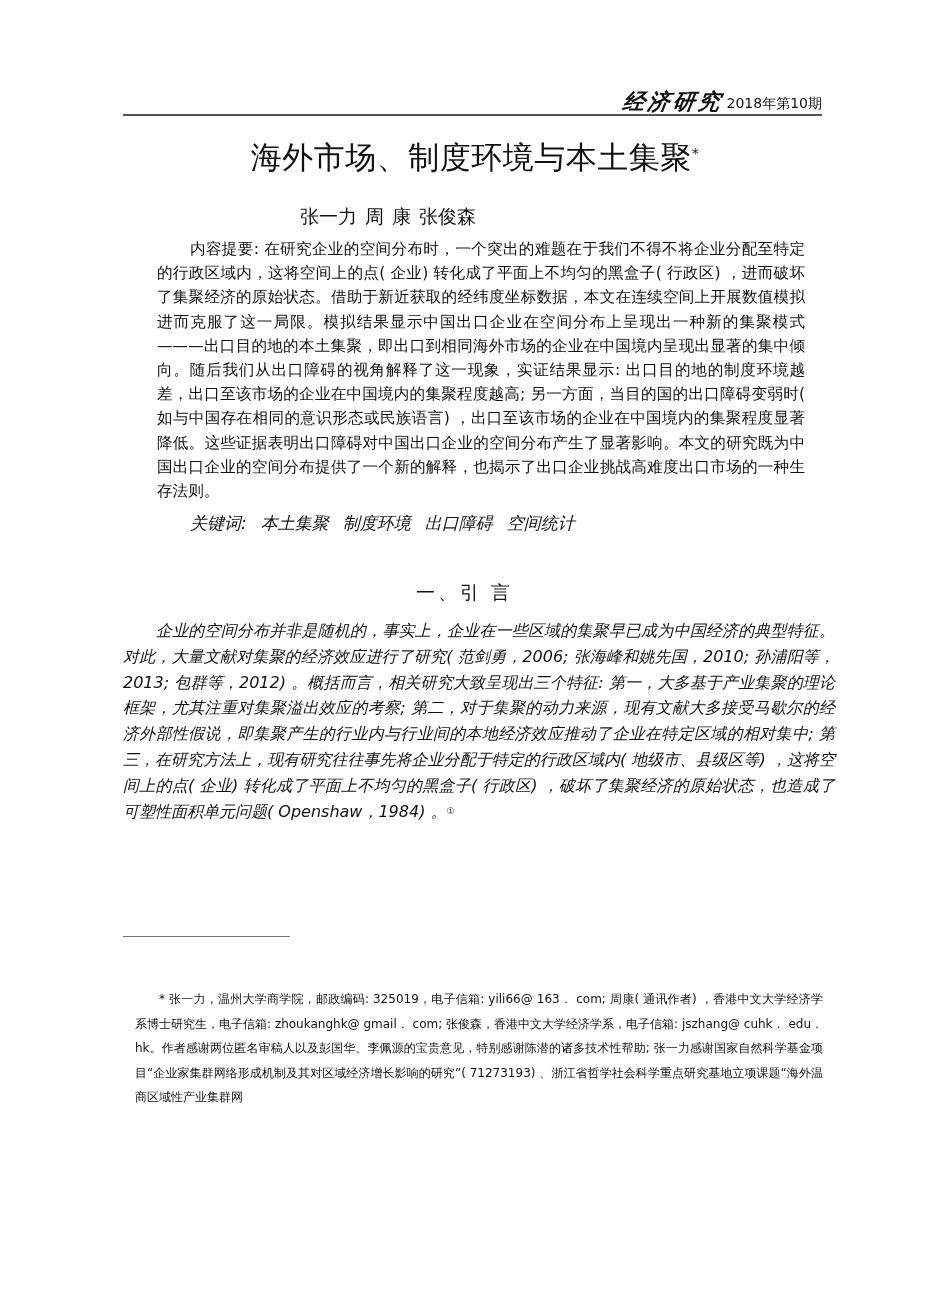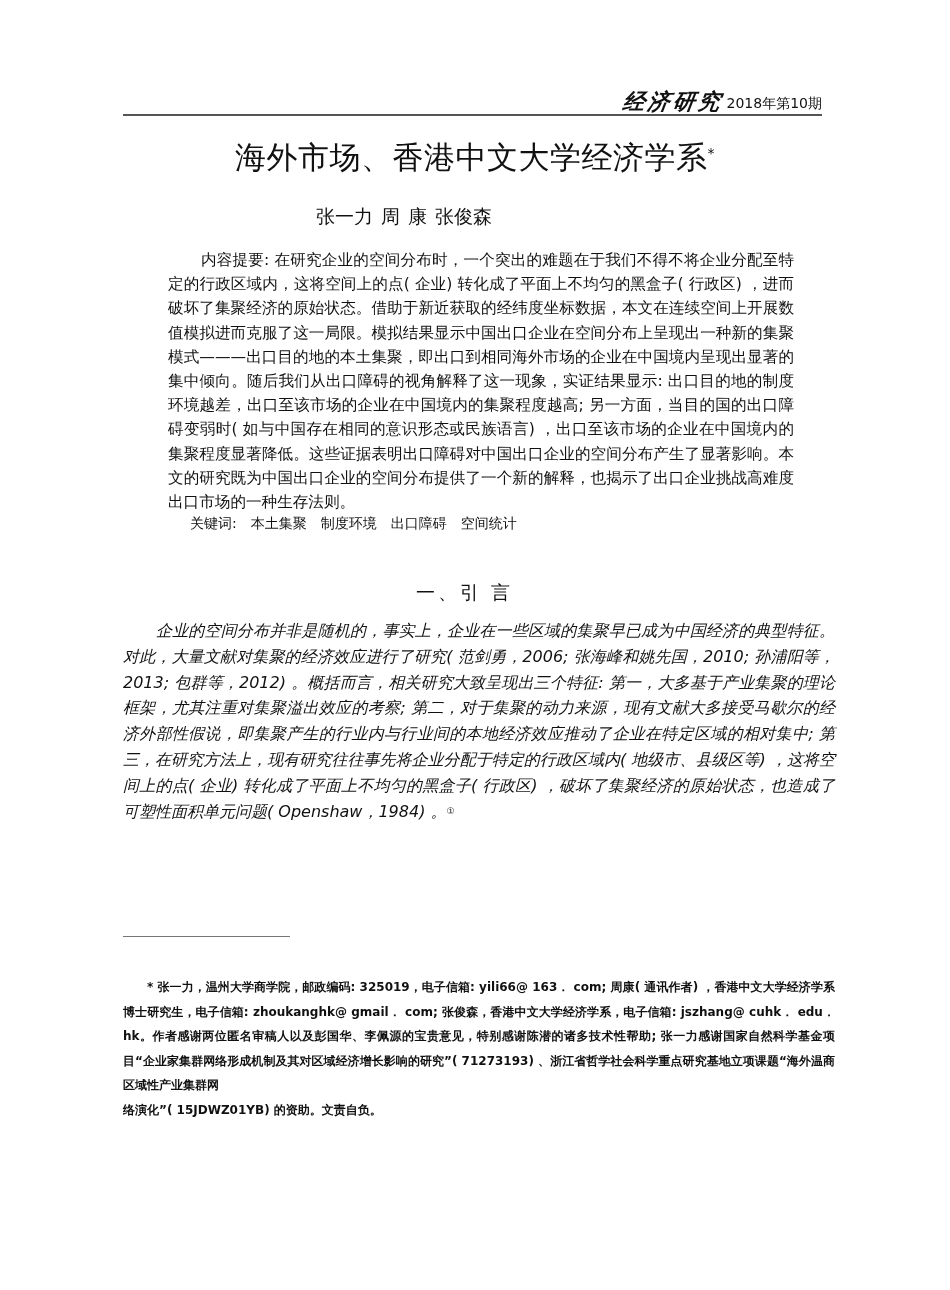--- a/index.html
+++ b/index.html
@@ -22,66 +22,66 @@
       transform: skewX(-8deg);
     }
     .journal-issue { font-size: 14px; line-height: 22px; text-align: right; }
     .title {
       position: absolute; left: 0; width: 950px; top: 135px; text-align: center;
       font-size: 31px; line-height: 44px; letter-spacing: 0.5px;
     }
     .title sup { font-size: 14px; vertical-align: top; position: relative; top: -4px; }
     .authors {
       position: absolute; left: 0; width: 776px; top: 202px; text-align: center;
-      font-size: 19px; line-height: 28px; word-spacing: 2px; margin-left: 16px;
+      font-size: 19px; line-height: 28px; word-spacing: 2px;
     }
     .abstract {
       position: absolute; left: 157px; width: 648px; top: 237px;
       font-size: 15.6px; line-height: 24.2px; text-align: justify;
     }
-    .abstract p { margin: 11px; }
+    .abstract p { margin: 0; }
     .indent { text-indent: 33px; }
     .keywords {
       position: absolute; left: 190px; top: 511px;
-      font-size: 14px; line-height: 24px; word-spacing: 0;
+      font-size: 17px; line-height: 24px; word-spacing: 0; font-style: italic;
     }
     .kw { margin-right: 14px; }
     .section-heading {
       position: absolute; left: 0; width: 929px; top: 578px; text-align: center;
       font-size: 19px; line-height: 28px; letter-spacing: 3px;
     }
     .body-text {
       position: absolute; left: 123px; width: 712px; top: 618px;
       font-size: 16px; line-height: 25.8px; text-align: justify;
     }
     .body-text p { margin: 0; text-indent: 33px; font-style: italic; }
     .body-text sup, .fn-ref { font-size: 9px; vertical-align: top; }
     .fn-rule {
       position: absolute; left: 123px; top: 936px; width: 167px; height: 0;
       border-top: 1px solid #777777;
     }
     .footnote {
       position: absolute; left: 123px; width: 712px; top: 975px;
       font-size: 12px; line-height: 24.5px; text-align: justify;
     }
-    .footnote p { margin: 0; font-weight: bold; }
+    .footnote p { margin: 12px; }
     .fn-indent { text-indent: 24px; }
   </style>
 </head>
 <body>
 
 <div class="header">
   <div class="journal">
     <span class="journal-logo">经济研究</span>
     <span class="journal-issue">2018年第10期</span>
   </div>
 </div>
 
 <div class="title">
-  <span>海外市场、香港中文大学经济学系</span><sup>*</sup>
+  <span>海外市场、制度环境与本土集聚</span><sup>*</sup>
 </div>
 
 <div class="authors">张一力 周 康 张俊森</div>
 
 <div class="abstract">
   <p class="indent"><span>内容提要:</span> <span>在研究企业的空间分布时，一个突出的难题在于我们不得不将企业分配至特定的行政区域内，这将空间上的点( 企业) 转化成了平面上不均匀的黑盒子( 行政区) ，进而破坏了集聚经济的原始状态。借助于新近获取的经纬度坐标数据，本文在连续空间上开展数值模拟进而克服了这一局限。模拟结果显示中国出口企业在空间分布上呈现出一种新的集聚模式———出口目的地的本土集聚，即出口到相同海外市场的企业在中国境内呈现出显著的集中倾向。随后我们从出口障碍的视角解释了这一现象，实证结果显示: 出口目的地的制度环境越差，出口至该市场的企业在中国境内的集聚程度越高; 另一方面，当目的国的出口障碍变弱时( 如与中国存在相同的意识形态或民族语言) ，出口至该市场的企业在中国境内的集聚程度显著降低。这些证据表明出口障碍对中国出口企业的空间分布产生了显著影响。本文的研究既为中国出口企业的空间分布提供了一个新的解释，也揭示了出口企业挑战高难度出口市场的一种生存法则。</span></p>
 </div>
 
 <div class="keywords">
   <span class="kw">关键词:</span><span class="kw">本土集聚</span><span class="kw">制度环境</span><span class="kw">出口障碍</span><span class="kw">空间统计</span>
@@ -90,14 +90,13 @@
 <div class="section-heading">一、引 言</div>
 
 <div class="body-text">
   <p><span>企业的空间分布并非是随机的，事实上，企业在一些区域的集聚早已成为中国经济的典型特征。对此，大量文献对集聚的经济效应进行了研究( 范剑勇，2006; 张海峰和姚先国，2010; 孙浦阳等，2013; 包群等，2012) 。概括而言，相关研究大致呈现出三个特征: 第一，大多基于产业集聚的理论框架，尤其注重对集聚溢出效应的考察; 第二，对于集聚的动力来源，现有文献大多接受马歇尔的经济外部性假说，即集聚产生的行业内与行业间的本地经济效应推动了企业在特定区域的相对集中; 第三，在研究方法上，现有研究往往事先将企业分配于特定的行政区域内( 地级市、县级区等) ，这将空间上的点( 企业) 转化成了平面上不均匀的黑盒子( 行政区) ，破坏了集聚经济的原始状态，也造成了可塑性面积单元问题( Openshaw，1984) 。</span><sup class="fn-ref">①</sup></p>
 </div>
 
 <div class="fn-rule"></div>
 
 <div class="footnote">
   <p class="fn-indent">* 张一力，温州大学商学院，邮政编码: 325019，电子信箱: yili66@ 163． com; 周康( 通讯作者) ，香港中文大学经济学系博士研究生，电子信箱: zhoukanghk@ gmail． com; 张俊森，香港中文大学经济学系，电子信箱: jszhang@ cuhk． edu． hk。作者感谢两位匿名审稿人以及彭国华、李佩源的宝贵意见，特别感谢陈潜的诸多技术性帮助; 张一力感谢国家自然科学基金项目“企业家集群网络形成机制及其对区域经济增长影响的研究”( 71273193) 、浙江省哲学社会科学重点研究基地立项课题“海外温商区域性产业集群网</p>
-  <p>络演化”( 15JDWZ01YB) 的资助。文责自负。</p>
 </div>
 
 </body></html>

